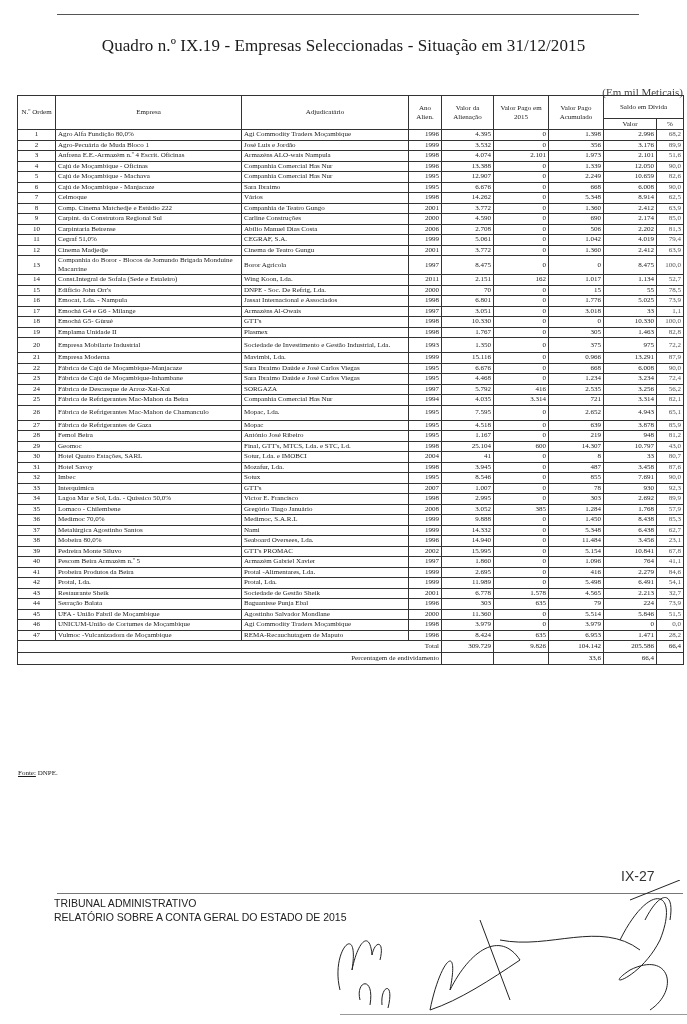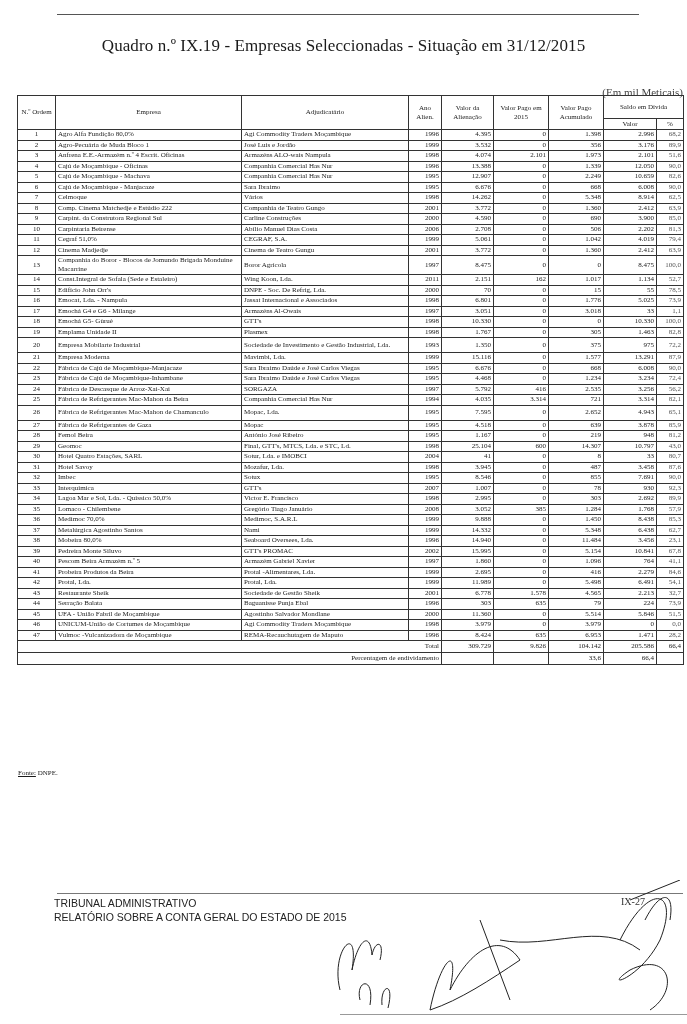--- a/index.html
+++ b/index.html
@@ -16,21 +16,21 @@
   .pct { color:#555; }
   tr.r td { height:9.5px; }
   tr.tall td { height:14px; }
   tr.total td { height:11px; }
   .source { position:absolute; left:18px; top:769px; font-size:7px; }
   .source u { }
   .foot-rule { position:absolute; left:57px; top:893px; width:626px; border-top:1px solid #777; }
   .footer1, .footer2 { position:absolute; left:54px; font-family:"Liberation Sans", sans-serif; font-size:10.5px; color:#222; }
   .footer1 { top:897px; }
   .footer2 { top:911px; }
-  .pagenum { position:absolute; left:621px; top:896px; font-family:Liberation Serif, serif; font-size:10px; color:#333; }
+  .pagenum { position:absolute; left:621px; top:868px; font-family:Liberation Sans, sans-serif; font-size:14px; color:#333; }
   .sig { position:absolute; left:300px; top:880px; }
   .bottom-rule { position:absolute; left:340px; top:1014px; width:347px; border-top:1px solid #999; }
 </style>
 </head>
 <body>
 
 <div class="top-rule"></div>
 <div class="title">Quadro n.º IX.19 - Empresas Seleccionadas - Situação em 31/12/2015</div>
 <div class="unit">(Em mil Meticais)</div>
 
@@ -152,21 +152,21 @@
         <td class="c-r pct">63,9</td>
       </tr>
       <tr class="r">
         <td class="c-num">9</td>
         <td>Carpint. da Construtora Regional Sul</td>
         <td>Carline Construções</td>
         <td class="c-c">2000</td>
         <td class="c-r">4.590</td>
         <td class="c-r">0</td>
         <td class="c-r">690</td>
-        <td class="c-r">3.900</td>
+        <td class="c-r">2.174</td>
         <td class="c-r pct">85,0</td>
       </tr>
       <tr class="r">
         <td class="c-num">10</td>
         <td>Carpintaria Beirense</td>
         <td>Abílio Manuel Dias Costa</td>
         <td class="c-c">2006</td>
         <td class="c-r">2.708</td>
         <td class="c-r">0</td>
         <td class="c-r">506</td>
@@ -283,21 +283,21 @@
         <td class="c-r">975</td>
         <td class="c-r pct">72,2</td>
       </tr>
       <tr class="r">
         <td class="c-num">21</td>
         <td>Empresa Moderna</td>
         <td>Mavimbi, Lda.</td>
         <td class="c-c">1999</td>
         <td class="c-r">15.116</td>
         <td class="c-r">0</td>
-        <td class="c-r">1.577</td>
+        <td class="c-r">0.966</td>
         <td class="c-r">13.291</td>
         <td class="c-r pct">87,9</td>
       </tr>
       <tr class="r">
         <td class="c-num">22</td>
         <td>Fábrica de Cajú de Moçambique-Manjacaze</td>
         <td>Sara Ibraimo Daúde e José Carlos Viegas</td>
         <td class="c-c">1995</td>
         <td class="c-r">6.676</td>
         <td class="c-r">0</td>

